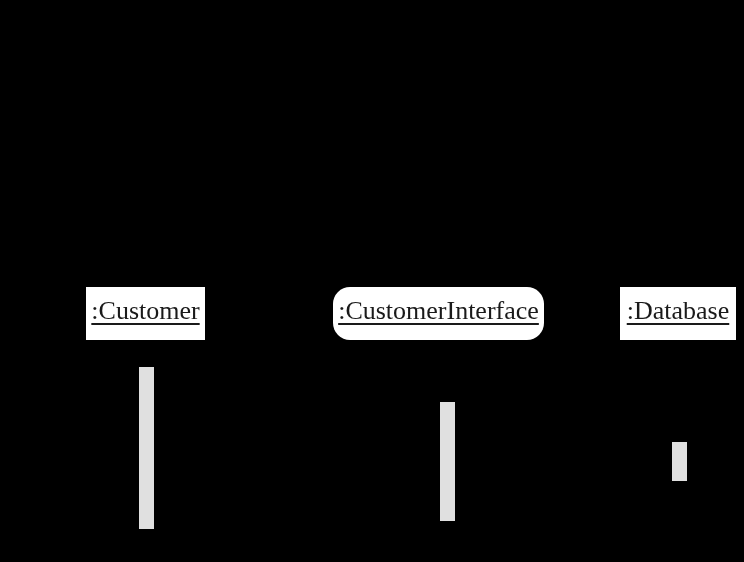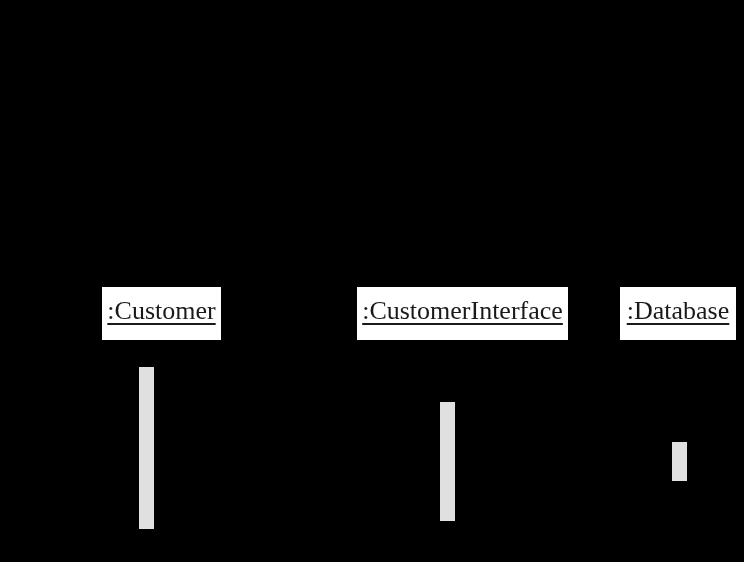--- a/index.html
+++ b/index.html
@@ -28,22 +28,22 @@
   .actor-label {
     color: #1a1a1a;
     font-size: 26px;
     line-height: 1;
     white-space: nowrap;
     text-decoration: underline;
     text-decoration-thickness: 2px;
     text-underline-offset: 4px;
     padding-bottom: 6px; 
   }
-  #box-customer   { left: 86px;  width: 119px; margin-left: 16px; }
-  #box-interface  { left: 357px; width: 211px; }
+  #box-customer   { left: 86px;  width: 119px; }
+  #box-interface  { left: 333px; width: 211px; border-radius: 17px; }
   #box-database   { left: 620px; width: 116px; font-family: Liberation Serif, serif; }
 
   .activation {
     position: absolute;
     width: 15px;
     background: #e0e0e0;
   }
   #act-customer  { left: 139px; top: 367px; height: 162px; }
   #act-interface { left: 440px; top: 402px; height: 119px; }
   #act-database  { left: 672px; top: 442px; height: 39px; }

